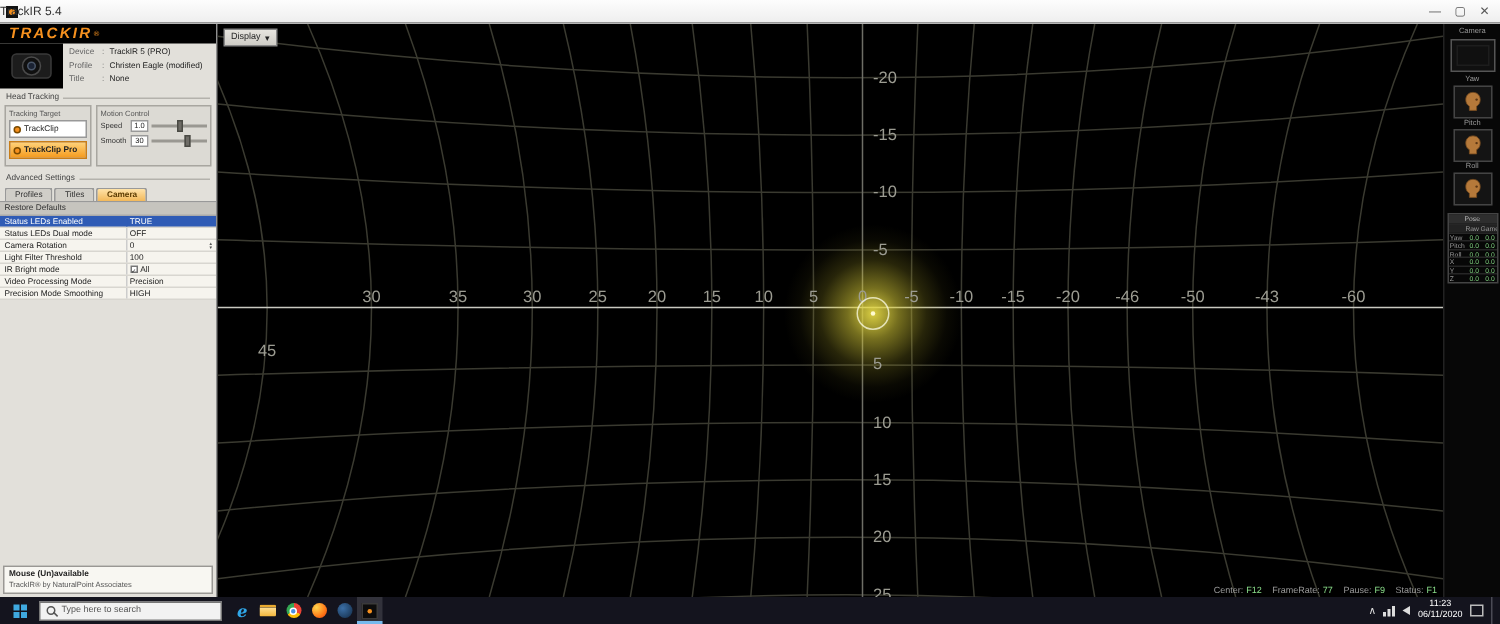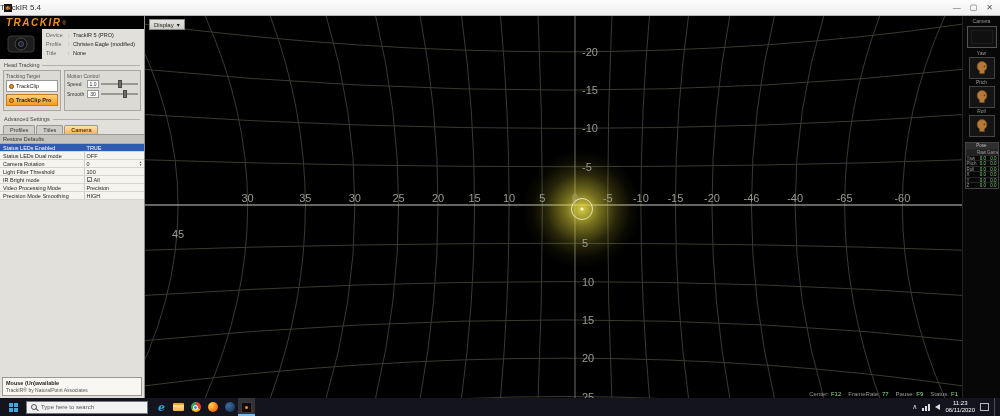--- a/index.html
+++ b/index.html
@@ -352,22 +352,22 @@
           <span class="axis-label x" style="left: 293.035px; top: 176px;">20</span>
           <span class="axis-label x" style="left: 329.584px; top: 176px;">15</span>
           <span class="axis-label x" style="left: 364.105px; top: 176px;">10</span>
           <span class="axis-label x" style="left: 397.358px; top: 176px;">5</span>
           <span class="axis-label x" style="left: 430px; top: 176px;">0</span>
           <span class="axis-label x" style="left: 462.642px; top: 176px;">-5</span>
           <span class="axis-label x" style="left: 495.895px; top: 176px;">-10</span>
           <span class="axis-label x" style="left: 530.416px; top: 176px;">-15</span>
           <span class="axis-label x" style="left: 566.965px; top: 176px;">-20</span>
           <span class="axis-label x" style="left: 606.472px; top: 176px;">-46</span>
-          <span class="axis-label x" style="left: 650.149px; top: 176px;">-40</span>
-          <span class="axis-label x" style="left: 699.653px; top: 176px;">-65</span>
+          <span class="axis-label x" style="left: 650.149px; top: 176px;">-50</span>
+          <span class="axis-label x" style="left: 699.653px; top: 176px;">-43</span>
           <span class="axis-label x" style="left: 757.368px; top: 176px;">-60</span>
           <span class="axis-label y" style="left: 437px; top: 29.8px;">-20</span>
           <span class="axis-label y" style="left: 437px; top: 68.1px;">-15</span>
           <span class="axis-label y" style="left: 437px; top: 106.4px;">-10</span>
           <span class="axis-label y" style="left: 437px; top: 144.7px;">-5</span>
           <span class="axis-label y" style="left: 437px; top: 221.3px;">5</span>
           <span class="axis-label y" style="left: 437px; top: 259.6px;">10</span>
           <span class="axis-label y" style="left: 437px; top: 297.9px;">15</span>
           <span class="axis-label y" style="left: 437px; top: 336.2px;">20</span>
           <span class="axis-label y" style="left: 437px; top: 374.5px;">25</span>

